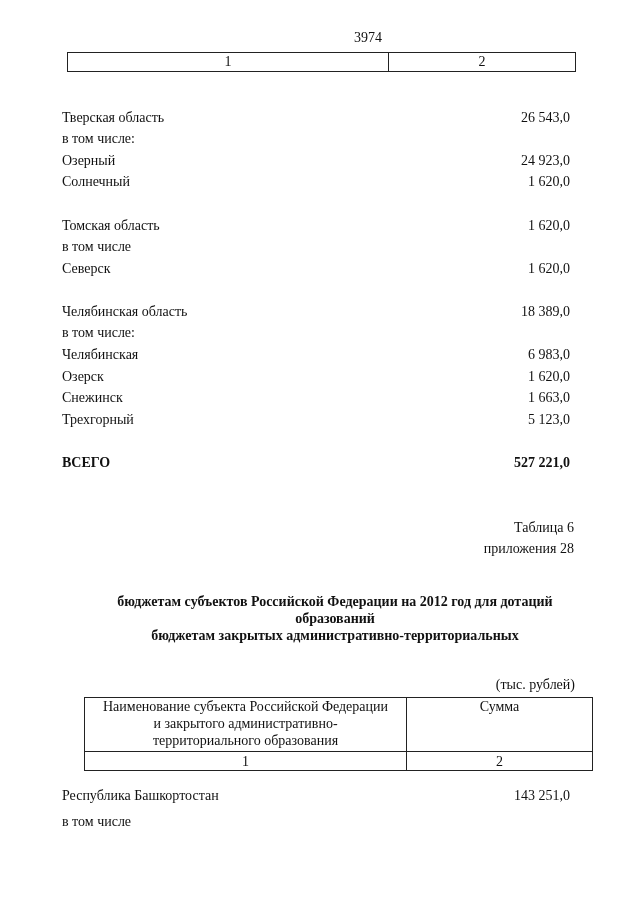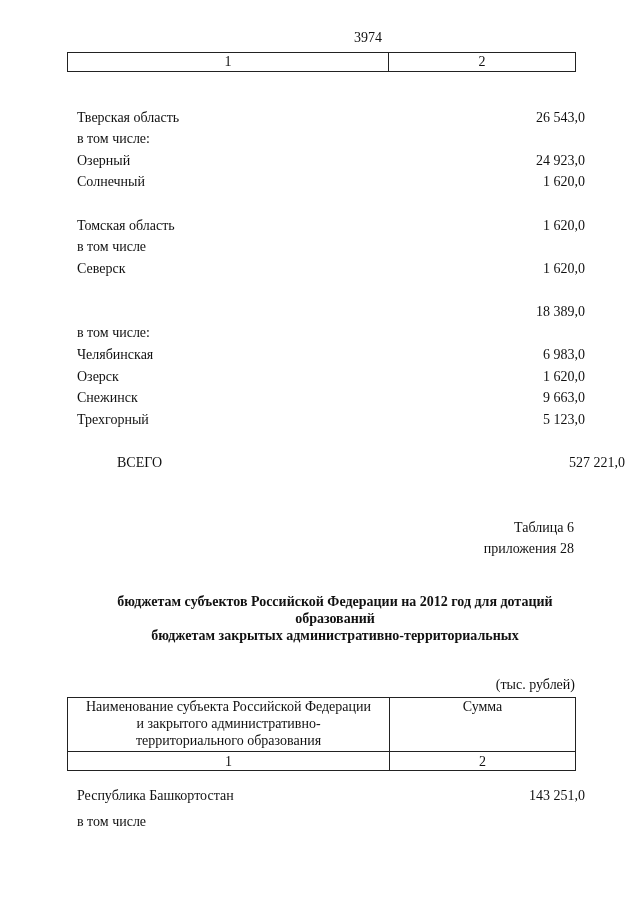--- a/index.html
+++ b/index.html
@@ -5,28 +5,28 @@
   html, body { margin: 0; padding: 0; background: #ffffff; }
   body {
     width: 640px; height: 905px; position: relative; overflow: hidden;
     font-family: "Liberation Serif", "DejaVu Serif", serif;
     color: #111111; font-size: 14px;
   }
   .abs { position: absolute; padding-left: 48px; }
   .page-num { top: 30px; left: 0; width: 640px; text-align: center; font-size: 14px; }
   table.cols { border-collapse: collapse; position: absolute; }
   table.cols td { border: 1px solid #222; text-align: center; padding: 0; font-size: 14px; }
-  .row { position: absolute; left: 77px; width: 508px; height: 20px; line-height: 20px; font-size: 14px; }
+  .row { position: absolute; left: 62px; width: 508px; height: 20px; line-height: 20px; font-size: 14px; }
   .row .name { position: absolute; left: 0; }
   .row .val { position: absolute; right: 0; text-align: right; }
-  .bold { font-weight: normal; margin-left: 40px; }
+  .bold { font-weight: bold; }
   .right-note { position: absolute; right: 66px; text-align: right; font-size: 14px; line-height: 21px; }
   .title { position: absolute; left: 60px; width: 550px; text-align: center; font-weight: bold; font-size: 14px; line-height: 17px; }
   .units { position: absolute; right: 65px; top: 677px; font-size: 14px; }
-  table.hdr { border-collapse: collapse; position: absolute; left: 67px; top: 697px; width: 509px; border-radius: 10px; }
+  table.hdr { border-collapse: collapse; position: absolute; left: 84px; top: 697px; width: 509px; border-radius: 10px; }
   table.hdr td { border: 1px solid #222; font-size: 14px; text-align: center; vertical-align: top; padding: 0; line-height: 17px; }
 </style>
 </head>
 <body>
 
 <div class="abs page-num">3974</div>
 
 <table class="cols" style="left:67px; top:52px; width:509px; height:20px;">
   <tbody>
       <tr>
@@ -58,36 +58,37 @@
 </div>
 <div class="row" style="top:237px;">
   <span class="name">в том числе</span>
 </div>
 <div class="row" style="top:259px;">
   <span class="name">Северск</span>
   <span class="val">1 620,0</span>
 </div>
 
 <div class="row" style="top:302px;">
+  <span class="name">Челябинская область</span>
   <span class="val">18 389,0</span>
 </div>
 <div class="row" style="top:323px;">
   <span class="name">в том числе:</span>
 </div>
 <div class="row" style="top:345px;">
   <span class="name">Челябинская</span>
   <span class="val">6 983,0</span>
 </div>
 <div class="row" style="top:367px;">
   <span class="name">Озерск</span>
   <span class="val">1 620,0</span>
 </div>
 <div class="row" style="top:388px;">
   <span class="name">Снежинск</span>
-  <span class="val">9 663,0</span>
+  <span class="val">1 663,0</span>
 </div>
 <div class="row" style="top:410px;">
   <span class="name">Трехгорный</span>
   <span class="val">5 123,0</span>
 </div>
 
 <div class="row bold" style="top:453px;">
   <span class="name">ВСЕГО</span>
   <span class="val">527 221,0</span>
 </div>

